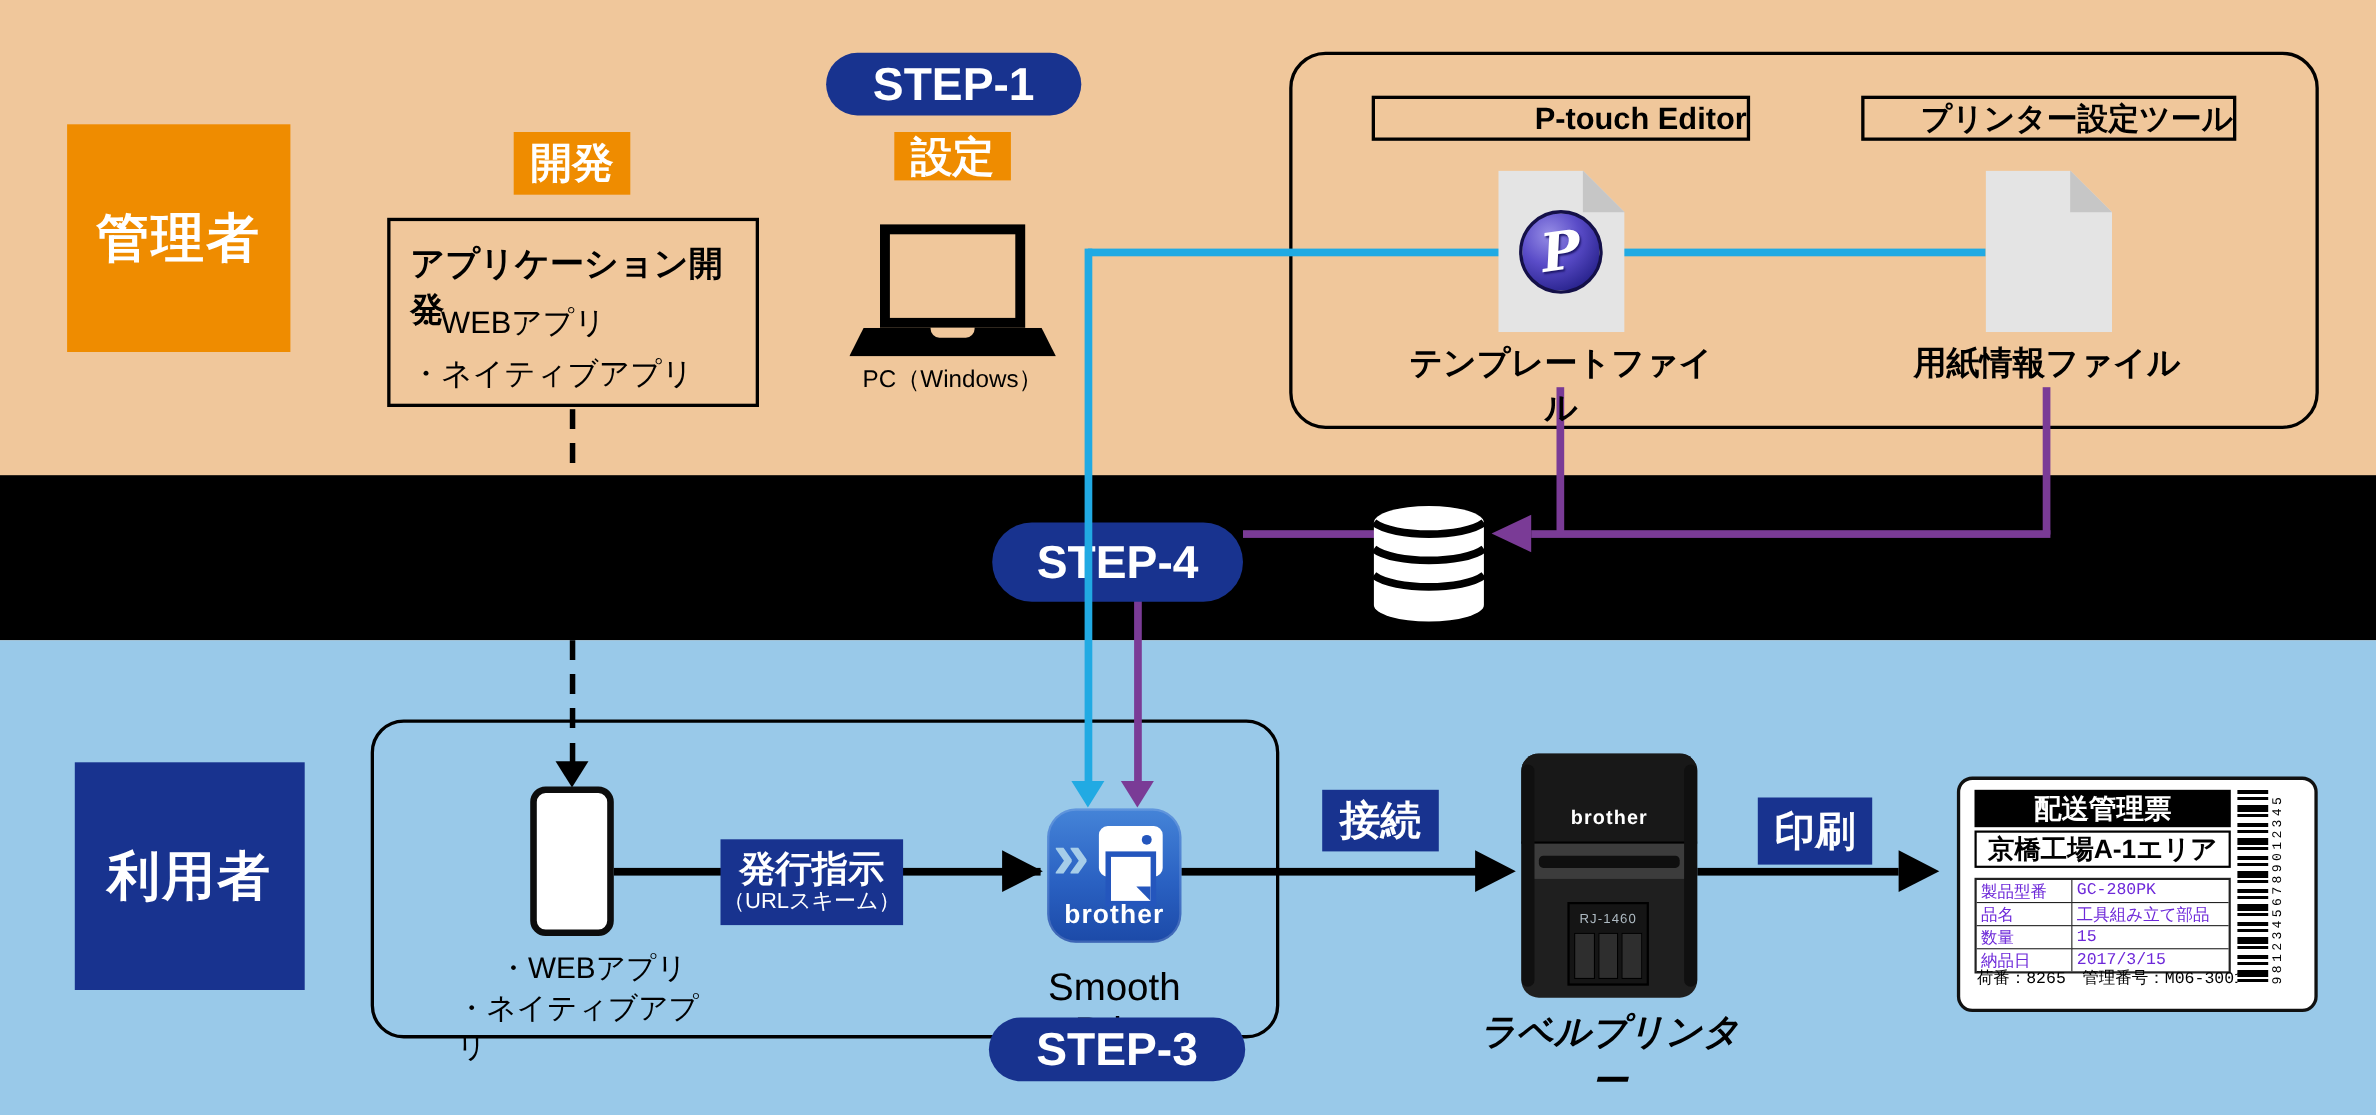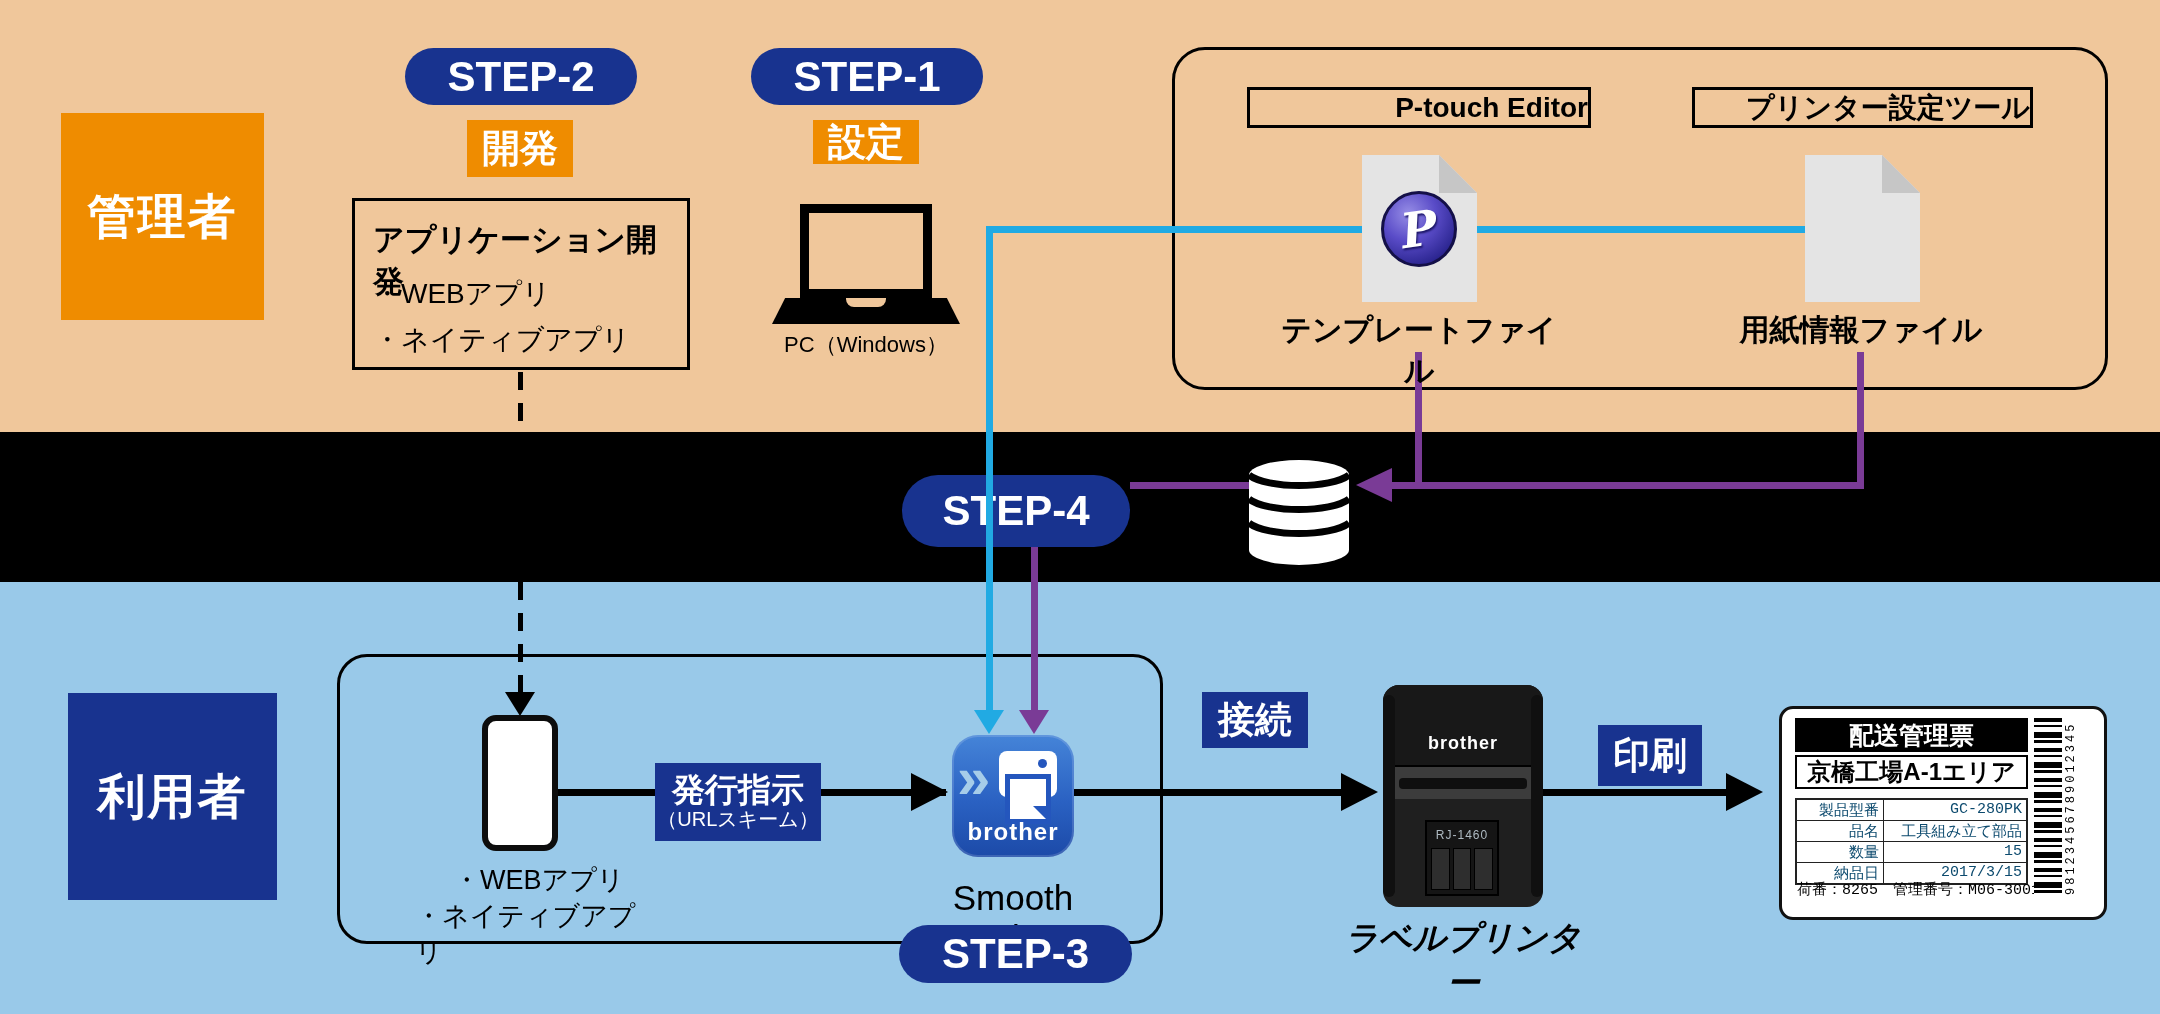--- a/index.html
+++ b/index.html
@@ -72,22 +72,22 @@
   .pr-model{color:#aebac2;font-size:12px;letter-spacing:1px;text-align:center;z-index:5;}
   .pr-bumper{background:#101010;border-radius:14px;}
   
   .card{background:#fff;border:3px solid #111;border-radius:14px;z-index:4;}
   .card-header{background:#000;color:#fff;font-weight:700;font-size:25px;
                display:flex;align-items:center;justify-content:center;z-index:5;}
   .card-area{border:2px solid #000;color:#000;font-weight:700;font-size:24px;
              display:flex;align-items:center;justify-content:center;z-index:5;box-sizing:border-box;}
   .card-table{border:2px solid #222;z-index:5;box-sizing:border-box;
               display:grid;grid-template-columns:86px 1fr;}
-  .ct-cell{border-top:1px solid #222;font-size:15px;color:#0c4a6e;padding:1px 4px 0 4px;
-           font-family:"Liberation Sans","DejaVu Sans",sans-serif;white-space:nowrap;overflow:hidden;text-align:right;}
+  .ct-cell{border-top:1px solid #222;font-size:15px;color:#6d28d9;padding:1px 4px 0 4px;
+           font-family:"Liberation Sans","DejaVu Sans",sans-serif;white-space:nowrap;overflow:hidden;}
   .ct-cell.first{border-top:none;}
   .ct-val{border-left:1px solid #222;font-family:"Liberation Mono","DejaVu Sans Mono",monospace;}
   .card-footer{font-size:15px;color:#000;z-index:5;white-space:nowrap;
                font-family:"Liberation Mono","DejaVu Sans Mono",monospace;}
   .barcode{z-index:5;background:repeating-linear-gradient(to bottom,
             #000 0 4px,#fff 4px 7px,#000 7px 9px,#fff 9px 14px,#000 14px 20px,#fff 20px 22px,
             #000 22px 25px,#fff 25px 30px);}
   .bc-digits{z-index:5;writing-mode:vertical-rl;transform:rotate(180deg);
              font-family:"Liberation Mono","DejaVu Sans Mono",monospace;font-size:12px;
              letter-spacing:3px;color:#000;text-align:center;}
@@ -100,23 +100,20 @@
 <div id="stage">
 
   <div class="abs band-admin"></div>
   <div class="abs band-black"></div>
   <div class="abs band-user"></div>
 
   <div class="abs rolebox" style="left:61px;top:113px;width:203px;height:207px;background:#ef8c00;">
     <span>管理者</span>
   </div>
 
-  <div class="abs pill" style="left:405px;top:48px;width:232px;height:57px;">
-    <span>STEP-2</span>
-  </div>
   <div class="abs tag" style="left:467px;top:120px;width:106px;height:57px;">
     <span>開発</span>
   </div>
 
   <div class="abs outline-box" style="left:352px;top:198px;width:338px;height:172px;">
     <div style="position:absolute;left:18px;top:18px;font-size:31px;font-weight:700;color:#000;">アプリケーション開発</div>
     <div style="position:absolute;left:18px;top:74px;font-size:28px;color:#000;">・WEBアプリ</div>
     <div style="position:absolute;left:18px;top:120px;font-size:28px;color:#000;">・ネイティブアプリ</div>
   </div>
 
@@ -210,21 +207,21 @@
   <div class="abs sp-dot" style="left:1038px;top:759px;width:9px;height:9px;"></div>
   <div class="abs sp-paper" style="left:1010px;top:779px;width:36px;height:40px;"></div>
   <div class="abs sp-fold" style="left:1033px;top:806px;"></div>
   <div class="abs sp-brand" style="left:952px;top:818px;width:122px;">brother</div>
   <div class="abs caption" style="left:913px;top:878px;width:200px;font-size:35px;">Smooth Print</div>
 
   <div class="abs pill" style="left:899px;top:925px;width:233px;height:58px;">
     <span>STEP-3</span>
   </div>
 
-  <div class="abs navychip" style="left:1202px;top:692px;width:106px;height:56px;font-size:37px;">
+  <div class="abs navychip" style="left:1202px;top:718px;width:106px;height:56px;font-size:37px;">
     <span>接続</span>
   </div>
 
   <div class="abs printer" style="left:1383px;top:685px;width:160px;height:222px;">
     <div class="pr-top" style="position:absolute;left:0;top:0;width:100%;height:80px;"></div>
     <div class="pr-brand" style="position:absolute;left:0;top:48px;width:100%;">brother</div>
     <div class="pr-slot" style="position:absolute;left:6px;top:82px;width:148px;height:32px;">
       <div class="pr-slot-inner" style="position:absolute;left:10px;top:11px;width:128px;height:11px;"></div>
     </div>
     <div class="pr-panel" style="position:absolute;left:42px;top:135px;width:74px;height:76px;">

